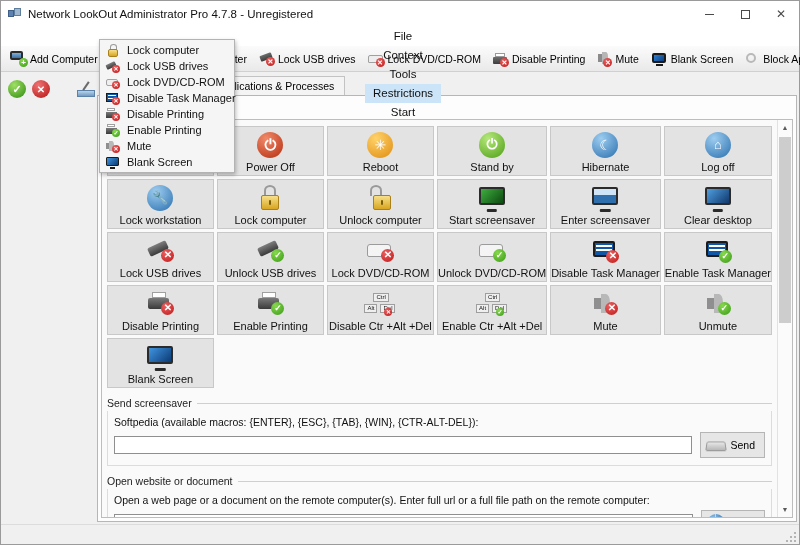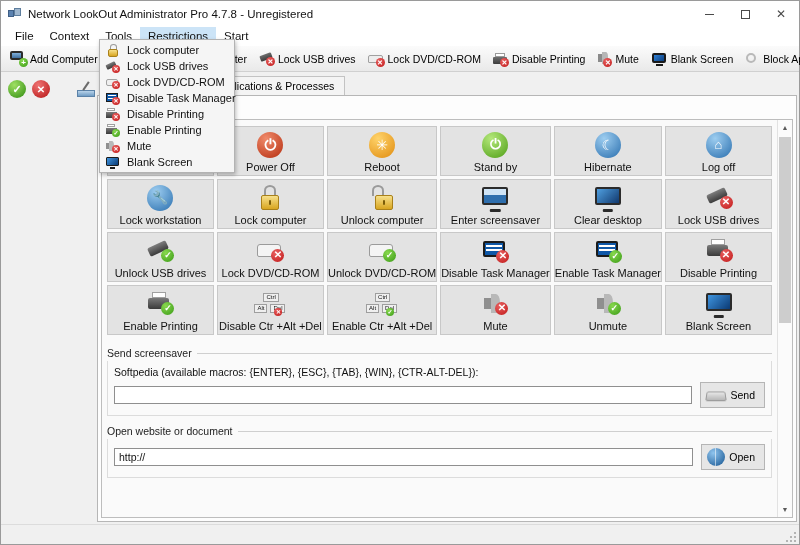--- a/index.html
+++ b/index.html
@@ -55,21 +55,21 @@
   }
   .wc .min { width: 9px; height: 1px; background: #4a4a4a; display:block; }
   .wc .max { width: 9px; height: 9px; border: 1px solid #4a4a4a; display:block; }
 
   
   .menubar {
     height: 19px; min-height: 19px;
     background: #ffffff;
     display: flex; align-items: center;
     padding-left: 6px;
-    position: relative; z-index: 40;
+    position: relative; z-index: 40; flex-direction: column;
   }
   .menu-item {
     padding: 2px 8px; font-size: 11.5px; color: #111;
     line-height: 15px; white-space: nowrap;
   }
   .menu-item.active { background: #cce4f7; }
 
   
   .toolbar {
     height: 26px; min-height: 26px;
@@ -501,20 +501,29 @@
                   <span class="lockshackle" style="position:absolute;left:1px;top:0;width:12px;height:11px"></span>
                   <span class="lockbody" style="position:absolute;left:4px;top:10px;width:18px;height:15px"></span>
                   <span style="position:absolute;left:12px;top:15px;width:2px;height:5px;background:#7a5c08;border-radius:1px"></span>
                 </span>
                   </span>
                 <span class="glbl">Unlock computer</span>
               </div>
               <div class="gbtn">
                 <span class="gi">
                     <span class="monitor" style="width:26px;height:22px">
+                  <span class="scr" style="display:block;width:26px;height:18px;background:linear-gradient(135deg,#3fae3f,#0d4a12)"></span>
+                  <span class="std"></span>
+                </span>
+                  </span>
+                <span class="glbl">Start screensaver</span>
+              </div>
+              <div class="gbtn">
+                <span class="gi">
+                    <span class="monitor" style="width:26px;height:22px">
                   <span class="scr" style="display:block;width:26px;height:18px;background:linear-gradient(to bottom,#cfe4f6 0%,#cfe4f6 45%,#2f6fae 45%,#2f6fae 100%)"></span>
                   <span class="std"></span>
                 </span>
                   </span>
                 <span class="glbl">Enter screensaver</span>
               </div>
               <div class="gbtn">
                 <span class="gi">
                     <span class="monitor" style="width:26px;height:22px">
                   <span class="scr" style="display:block;width:26px;height:18px;background:linear-gradient(135deg,#4f9fe0,#11386d)"></span>
@@ -679,20 +688,21 @@
                 </div>
               </div>
             </div>
 
             <div class="group">
               <div class="group-head">
                 <span>Open website or document</span>
                 <span class="ln"></span>
               </div>
               <div class="group-body">
+                <div class="desc">Open a web page or a document on the remote computer(s). Enter full url or a full file path on the remote computer:</div>
                 <div class="inputrow">
                   <input class="tinput" type="text" value="http://" style="">
                   <div class="actbtn">
                     <span class="ic" style="width:18px;height:18px">
                       <span class="orb" style="width:18px;height:18px;background:radial-gradient(circle at 35% 28%,#8fc4ee,#14538f)"></span>
                       <span style="position:absolute;left:8px;top:0;width:1px;height:18px;background:rgba(255,255,255,.55)"></span>
 
                     </span>
                     <span>Open</span>
                   </div>

